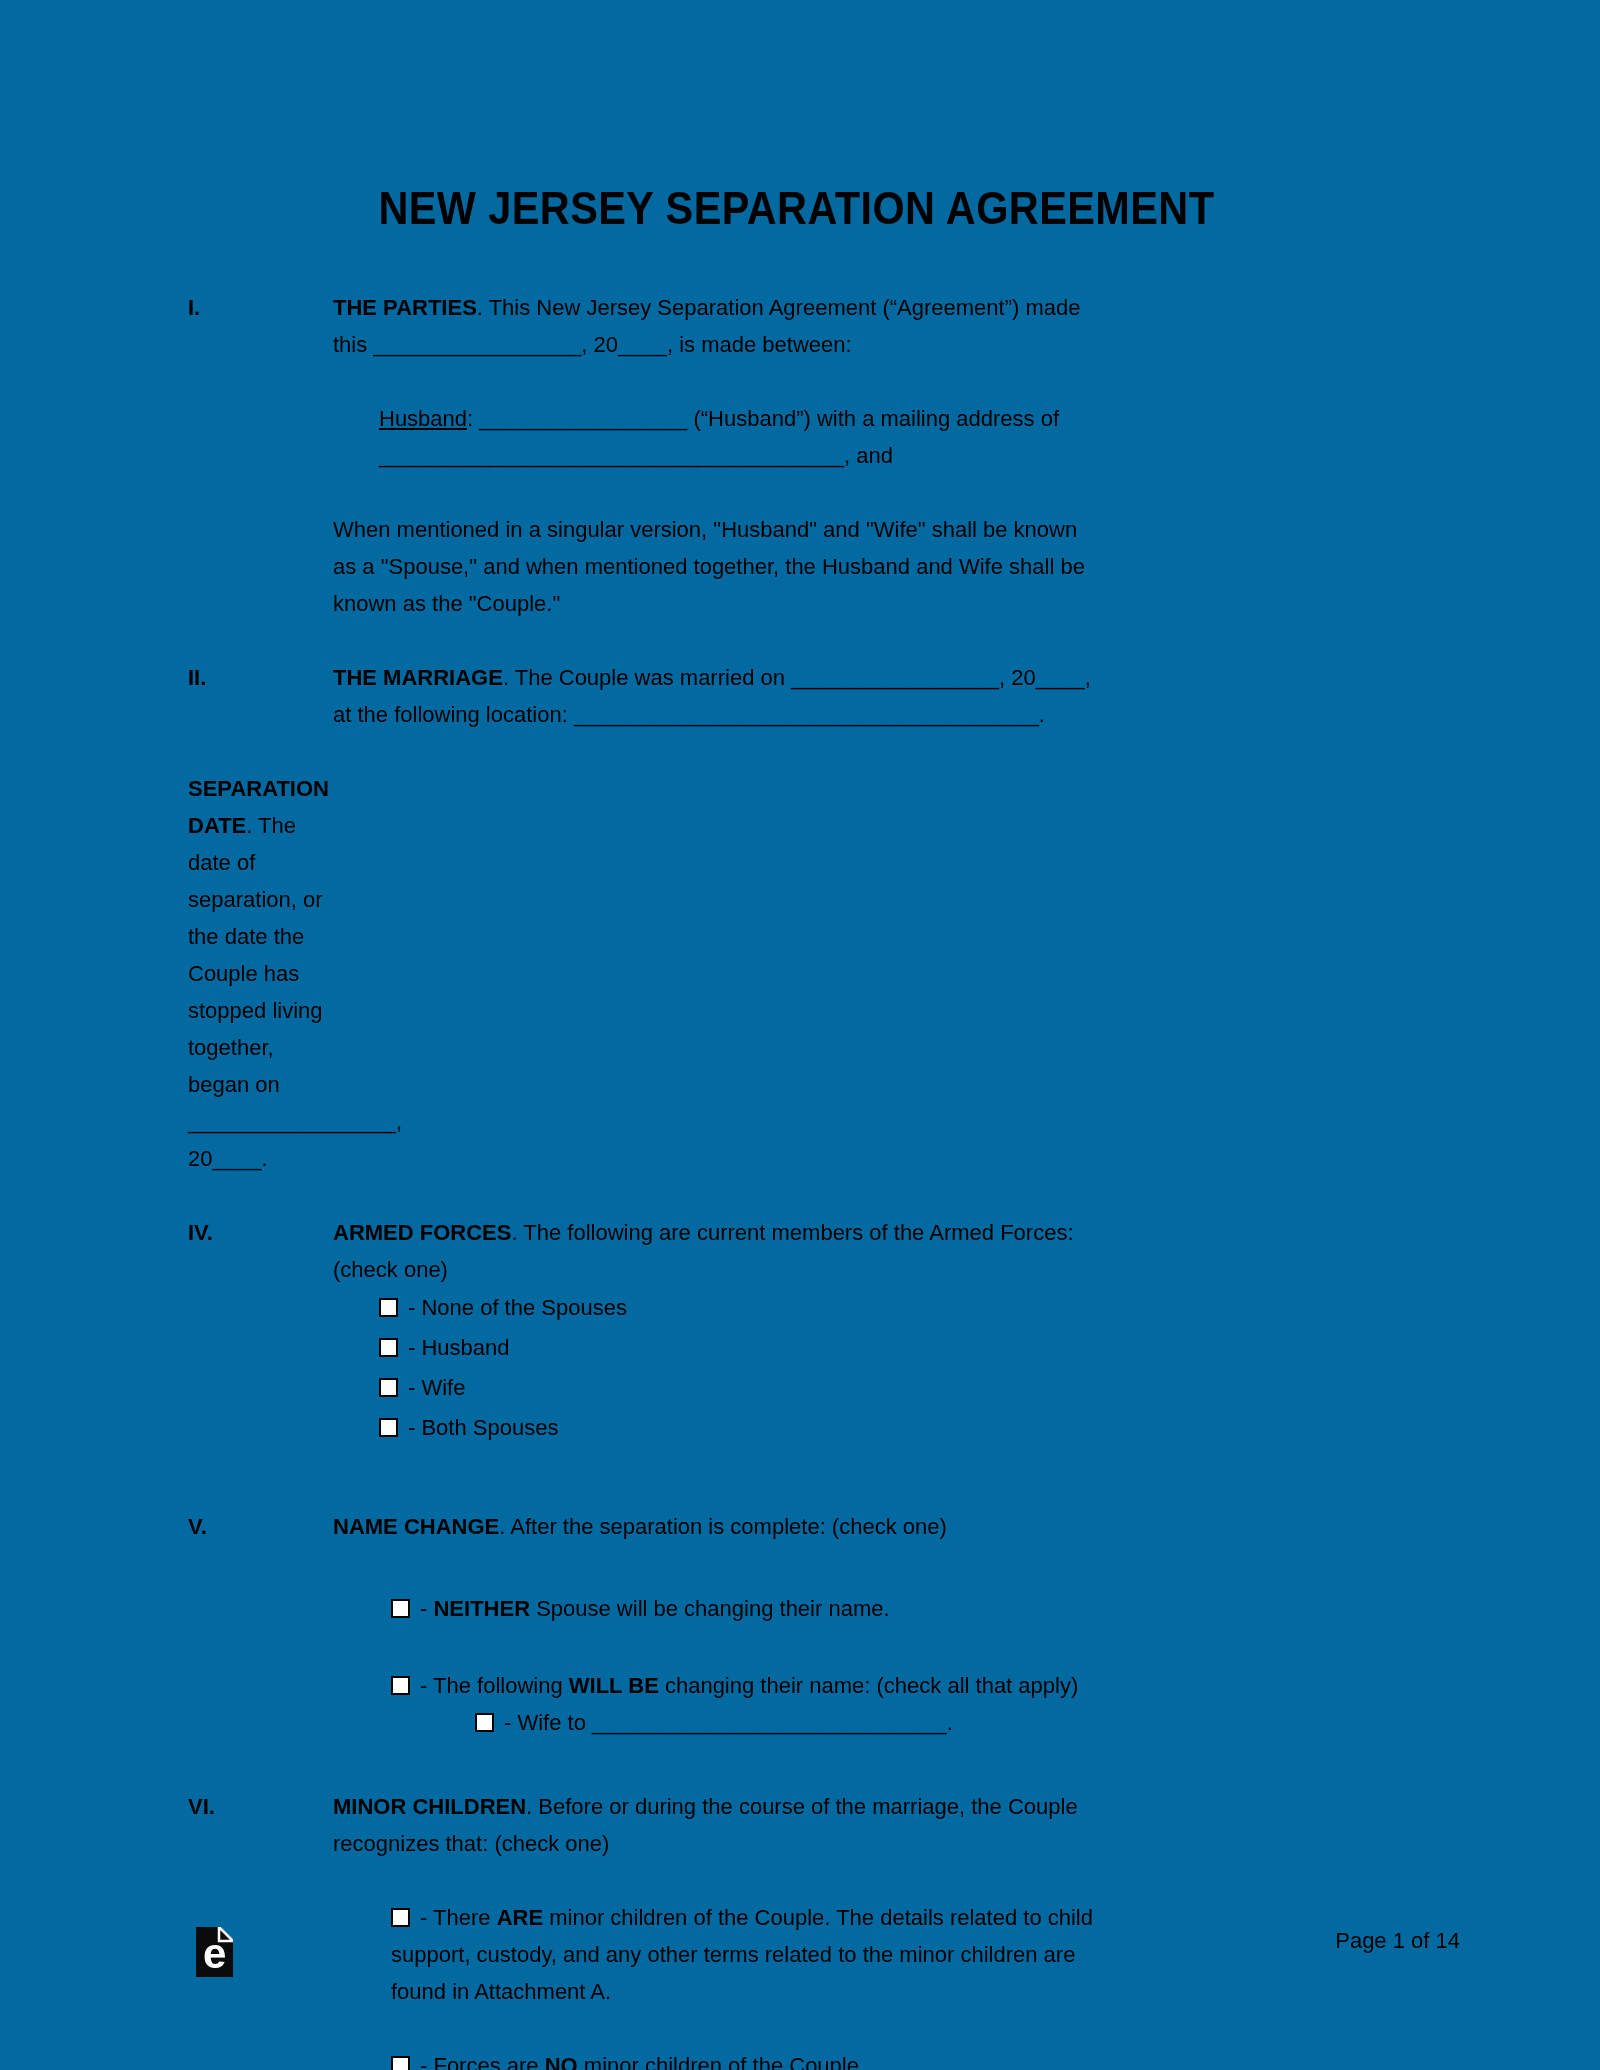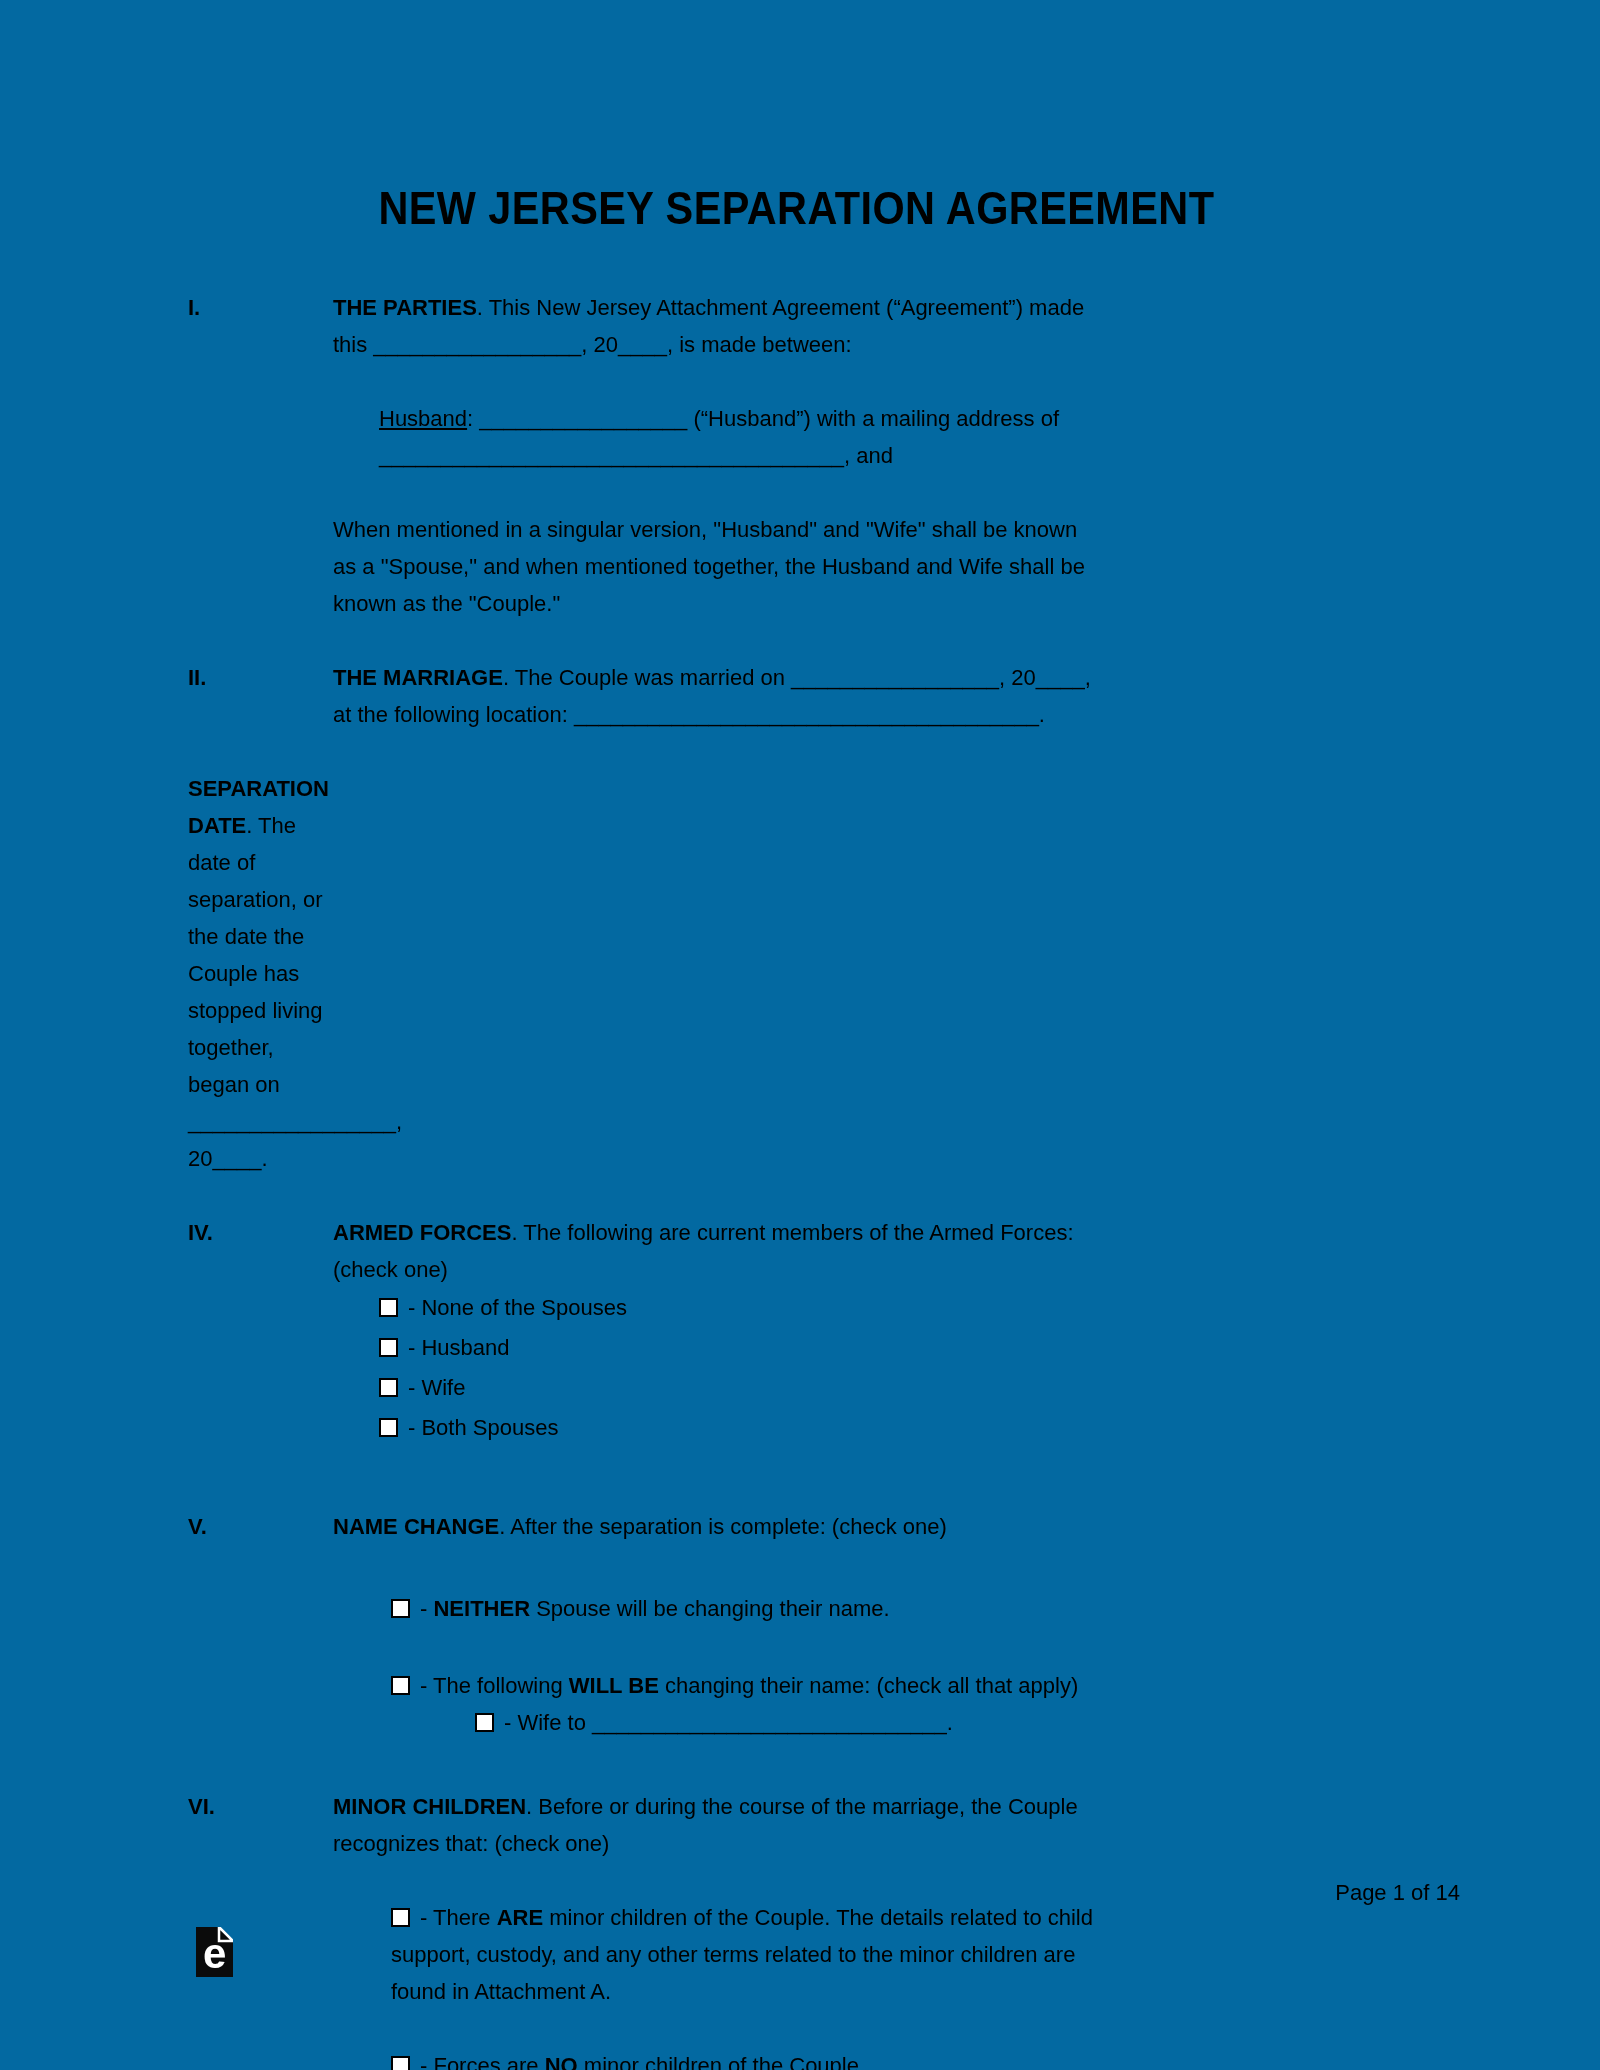--- a/index.html
+++ b/index.html
@@ -48,36 +48,36 @@
   .cb-para { margin-left:46px; white-space:pre-wrap;padding-left:12px; }
   .sub-cb { margin-left:142px; white-space:pre-wrap; line-height:37px; }
 
   .mb0 { margin-bottom:0; }
   .mb37 { margin-bottom:37px; }
   .mb40 { margin-bottom:40px; }
   .mb45 { margin-bottom:45px; }
   .mb47 { margin-bottom:47px; }
 
   .footer-logo { position:absolute; left:196px; top:1927px; width:37px; height:50px; }
-  .page-label { position:absolute; right:140px; top:1880px; font-size:22px; line-height:26px; }
+  .page-label { position:absolute; right:140px; top:1928px; font-size:22px; line-height:26px; }
 </style>
 </head>
 <body>
 
 <div class="page">
   <div class="content">
 
     <div class="title-wrap">
       <span class="title-inner">NEW JERSEY SEPARATION AGREEMENT</span>
     </div>
 
     <div class="section">
       <div class="numeral">I.</div>
       <div>
-        <div class="para"><span class="b">THE PARTIES</span><span>. This New Jersey Attachment Agreement (“Agreement”) made
+        <div class="para"><span class="b">THE PARTIES</span><span>. This New Jersey Separation Agreement (“Agreement”) made
 this _________________, 20____, is made between:</span></div>
         <div class="para indent1"><span class="u">Husband</span><span>: _________________ (“Husband”) with a mailing address of
 ______________________________________, and</span></div>
         <div class="para">When mentioned in a singular version, "Husband" and "Wife" shall be known
 as a "Spouse," and when mentioned together, the Husband and Wife shall be
 known as the "Couple."</div>
       </div>
     </div>
 
     <div class="section">

